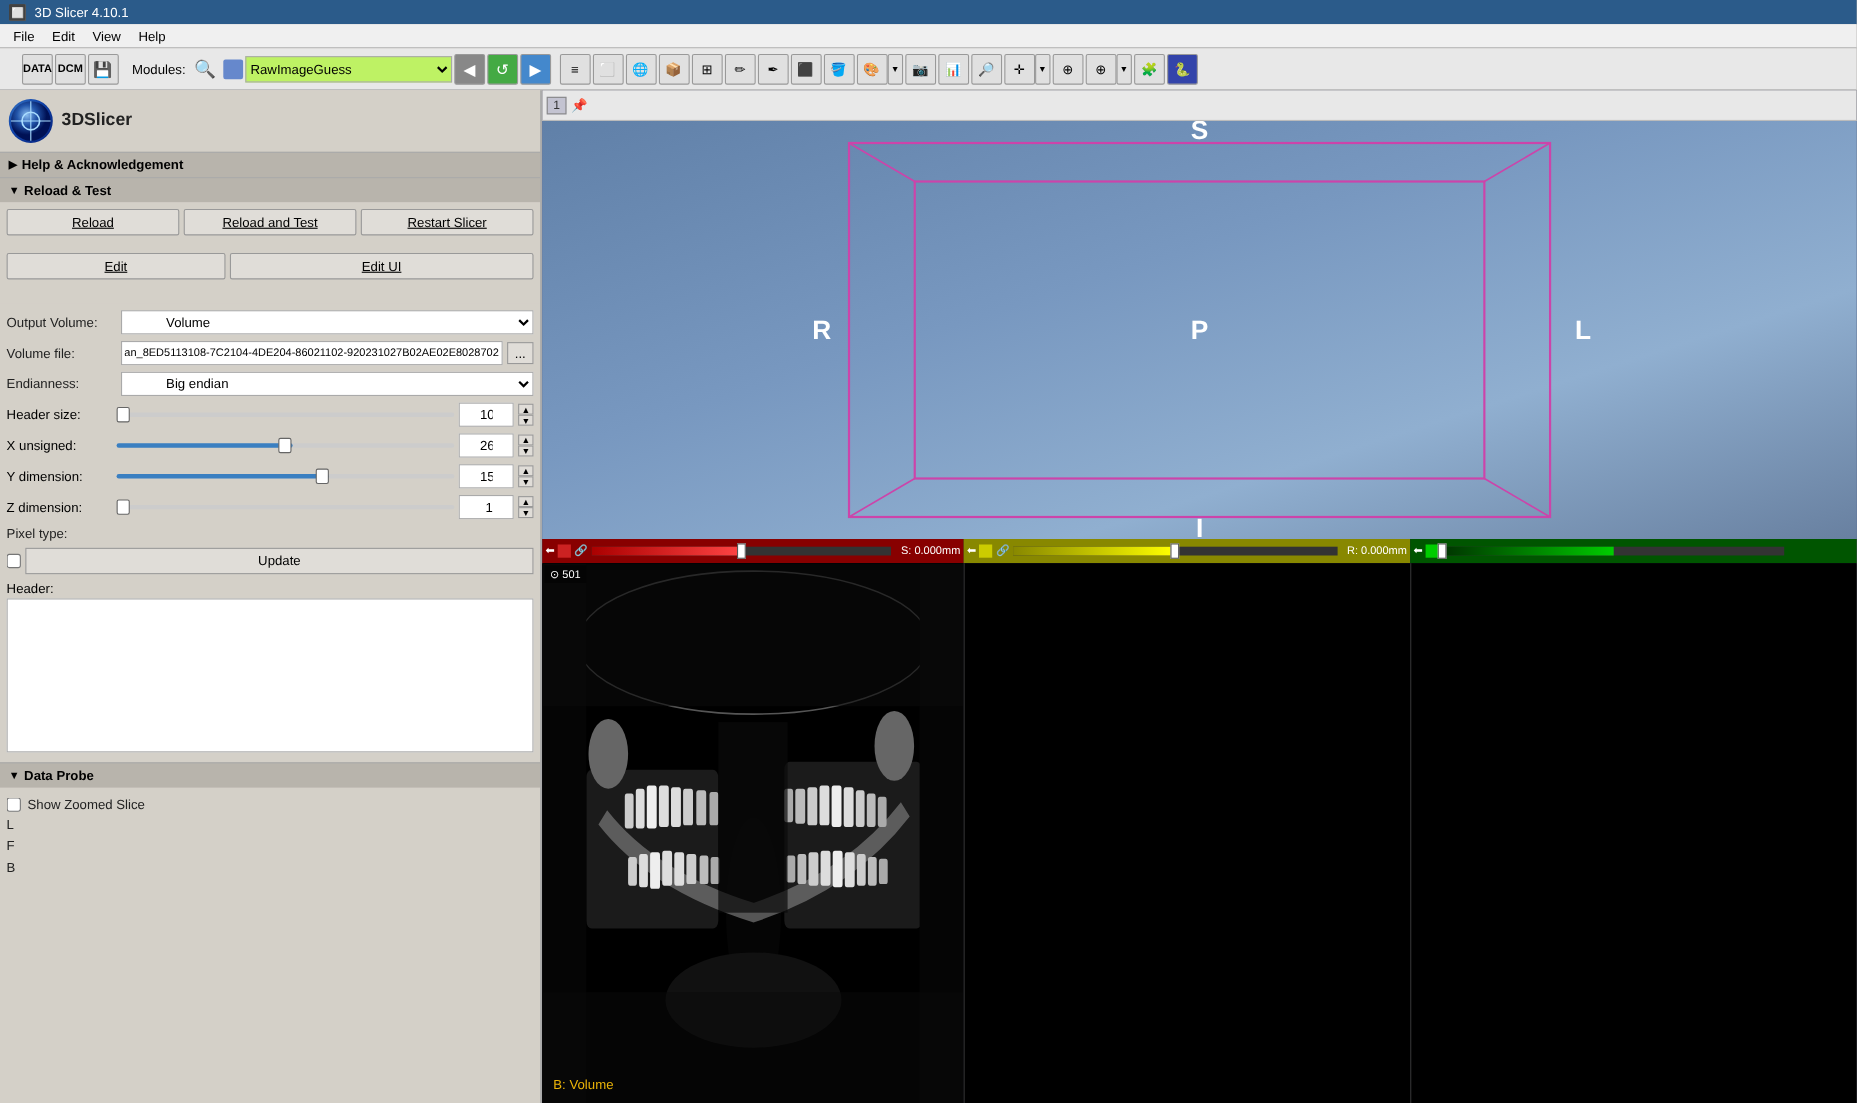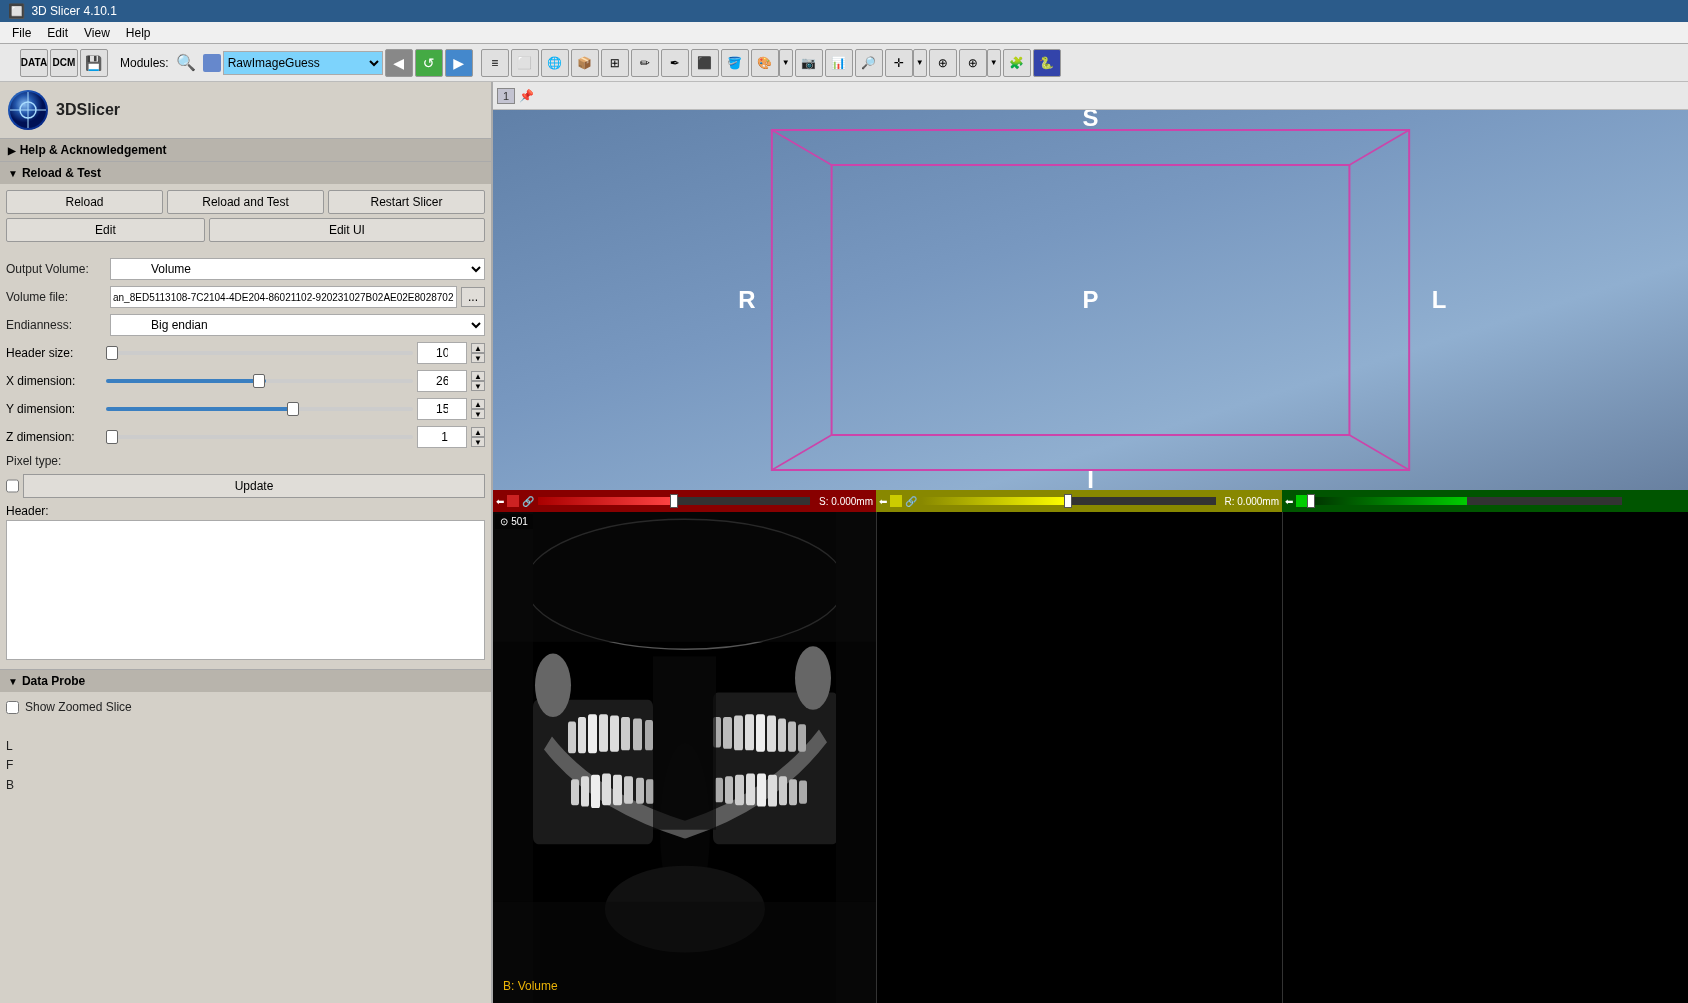--- a/index.html
+++ b/index.html
@@ -49,22 +49,22 @@
       cursor: pointer;
       display: flex; align-items: center; justify-content: center;
       font-size: 14px;
     }
     .toolbar-separator { width: 4px; }
     .modules-label { font-size: 12px; margin: 0 4px; }
     .module-select-container {
       display: flex; align-items: center; gap: 4px;
     }
     .module-select {
-      width: 160px; height: 24px; font-size: 12px;
-      border: 1px solid #aaa; background: #7dd3fc;
+      width: 188px; height: 24px; font-size: 12px;
+      border: 1px solid #aaa; background: #bef264;
     }
     .toolbar-icon-btn {
       width: 24px; height: 24px;
       background: transparent; border: none; cursor: pointer;
       display: flex; align-items: center; justify-content: center;
       font-size: 16px;
     }
 
     
     #main-layout {
@@ -127,21 +127,22 @@
       border: 1px solid #999;
       padding: 4px 8px;
       font-size: 12px;
       cursor: pointer;
       border-radius: 2px;
     }
 
     .btn-row {
       display: flex;
       gap: 4px;
-      margin-bottom: 4px;
+      margin-bottom: 16px;
+      text-decoration: underline;
     }
     .btn-row .btn { flex: 1; }
 
     
     .form-row {
       display: flex;
       align-items: center;
       margin-bottom: 6px;
       gap: 4px;
     }
@@ -264,21 +265,21 @@
     }
 
     
     .data-probe-content {
       padding: 6px;
     }
     .checkbox-row {
       display: flex;
       align-items: center;
       gap: 6px;
-      margin-bottom: 20px;
+      margin-bottom: 0;
     }
     .probe-text {
       font-size: 12px;
       color: #222;
       line-height: 1.6;
     }
 
     
     #viewer-area {
       flex: 1;
@@ -613,21 +614,21 @@
           </div>
           <input type="text" class="spinner-input" value="10" style="">
           <div class="spinner-arrows">
             <div class="spinner-arrow">▲</div>
             <div class="spinner-arrow">▼</div>
           </div>
         </div>
       </div>
 
       <div class="slider-row">
-        <span class="slider-label">X dimension:</span>
+        <span class="slider-label">X unsigned:</span>
         <div class="slider-container">
           <div class="slider-track" style="position:relative;">
             <div class="slider-fill" style="width:52%;"></div>
             <div class="slider-thumb" style="left:48%;"></div>
           </div>
           <input type="text" class="spinner-input" value="2609" style="">
           <div class="spinner-arrows">
             <div class="spinner-arrow">▲</div>
             <div class="spinner-arrow">▼</div>
           </div>

